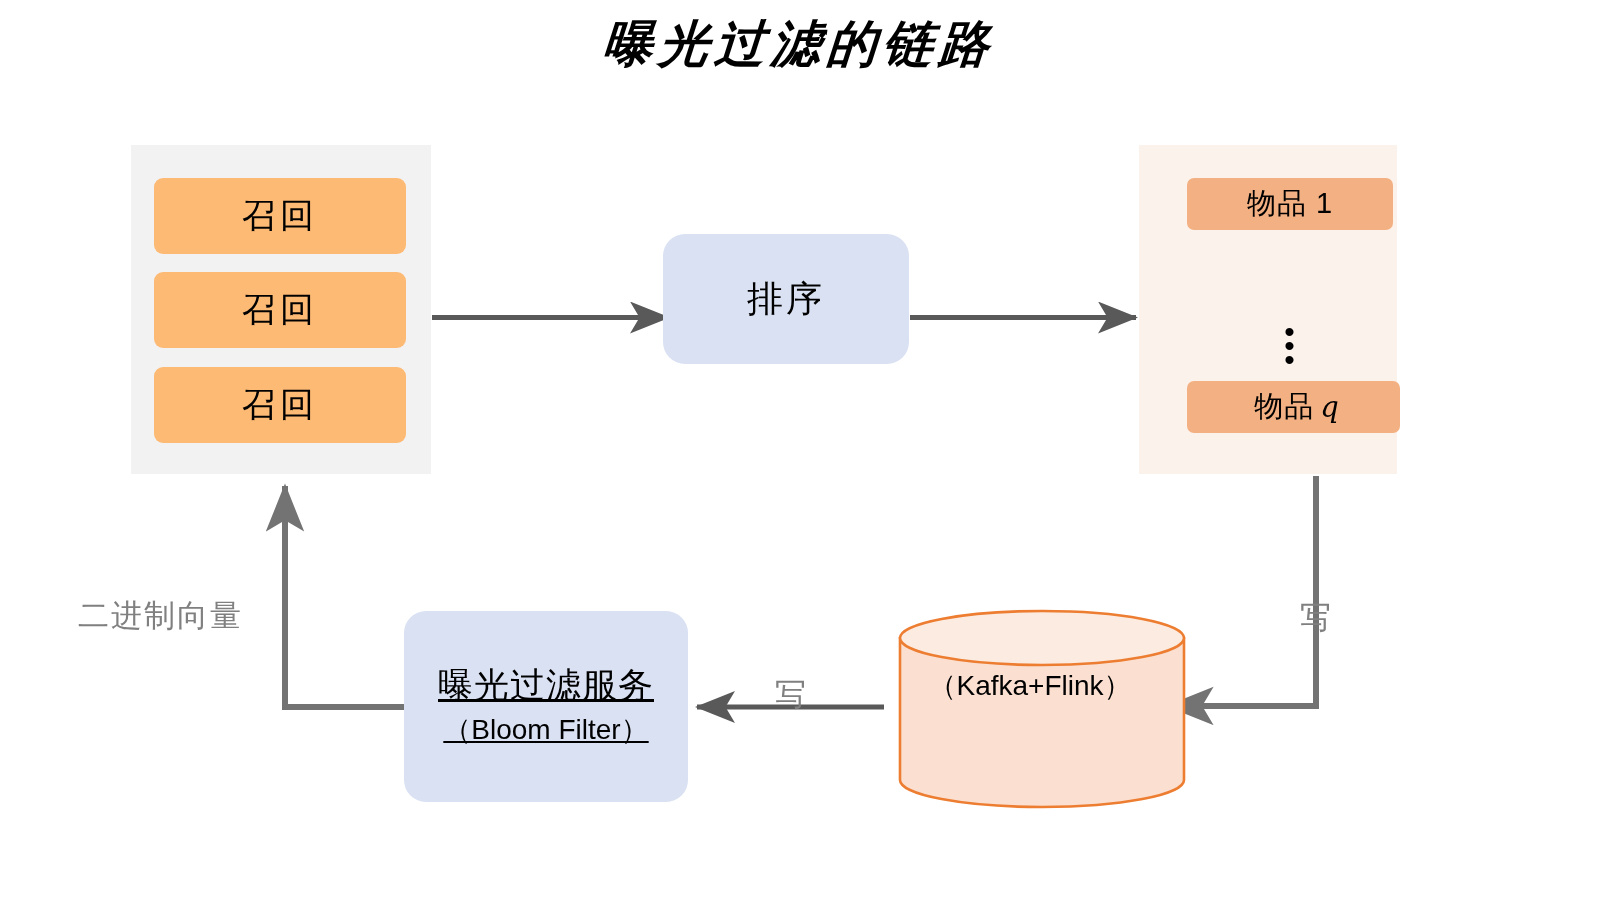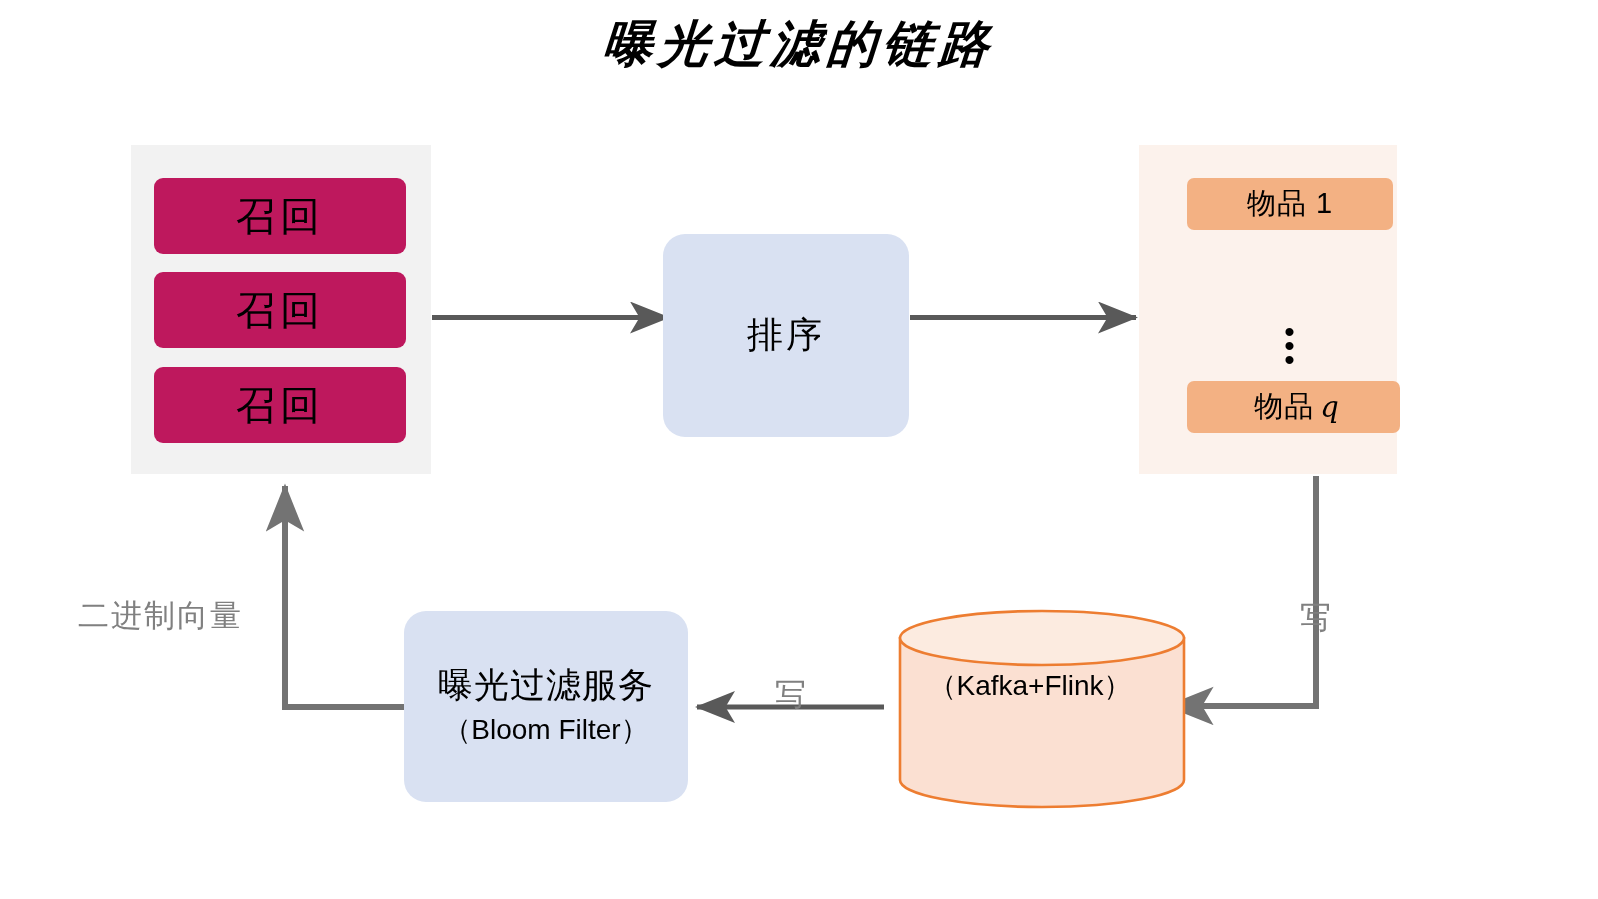--- a/index.html
+++ b/index.html
@@ -46,39 +46,39 @@
     top: 145px;
     width: 300px;
     height: 329px;
     background: #F2F2F2;
   }
   .recall-box {
     position: absolute;
     left: 23px;
     width: 252px;
     height: 76px;
-    background: #be185d;
+    background: #fdba74;
     border-radius: 9px;
     display: flex;
     align-items: center;
     justify-content: center;
-    font-size: 40px;
+    font-size: 34px;
     color: #000000;
     letter-spacing: 4px;
   }
   #recall-1 { top: 33px; }
   #recall-2 { top: 127px; }
   #recall-3 { top: 222px; }
 
   
   #rank-box {
     left: 663px;
     top: 234px;
     width: 246px;
-    height: 203px;
+    height: 130px;
     background: #D9E1F2;
     border-radius: 22px;
     display: flex;
     align-items: center;
     justify-content: center;
     font-size: 36px;
     color: #000000;
     letter-spacing: 3px;
   }
 
@@ -131,20 +131,21 @@
     top: 611px;
     width: 284px;
     height: 191px;
     background: #D9E1F2;
     border-radius: 22px;
     display: flex;
     flex-direction: column;
     align-items: center;
     justify-content: center;
     color: #000000;
+    text-decoration: underline;
   }
   #bloom-title {
     font-size: 35px;
     letter-spacing: 1px;
     line-height: 1.1;
   }
   #bloom-sub {
     font-size: 28px;
     line-height: 1.25;
     margin-top: 8px;

